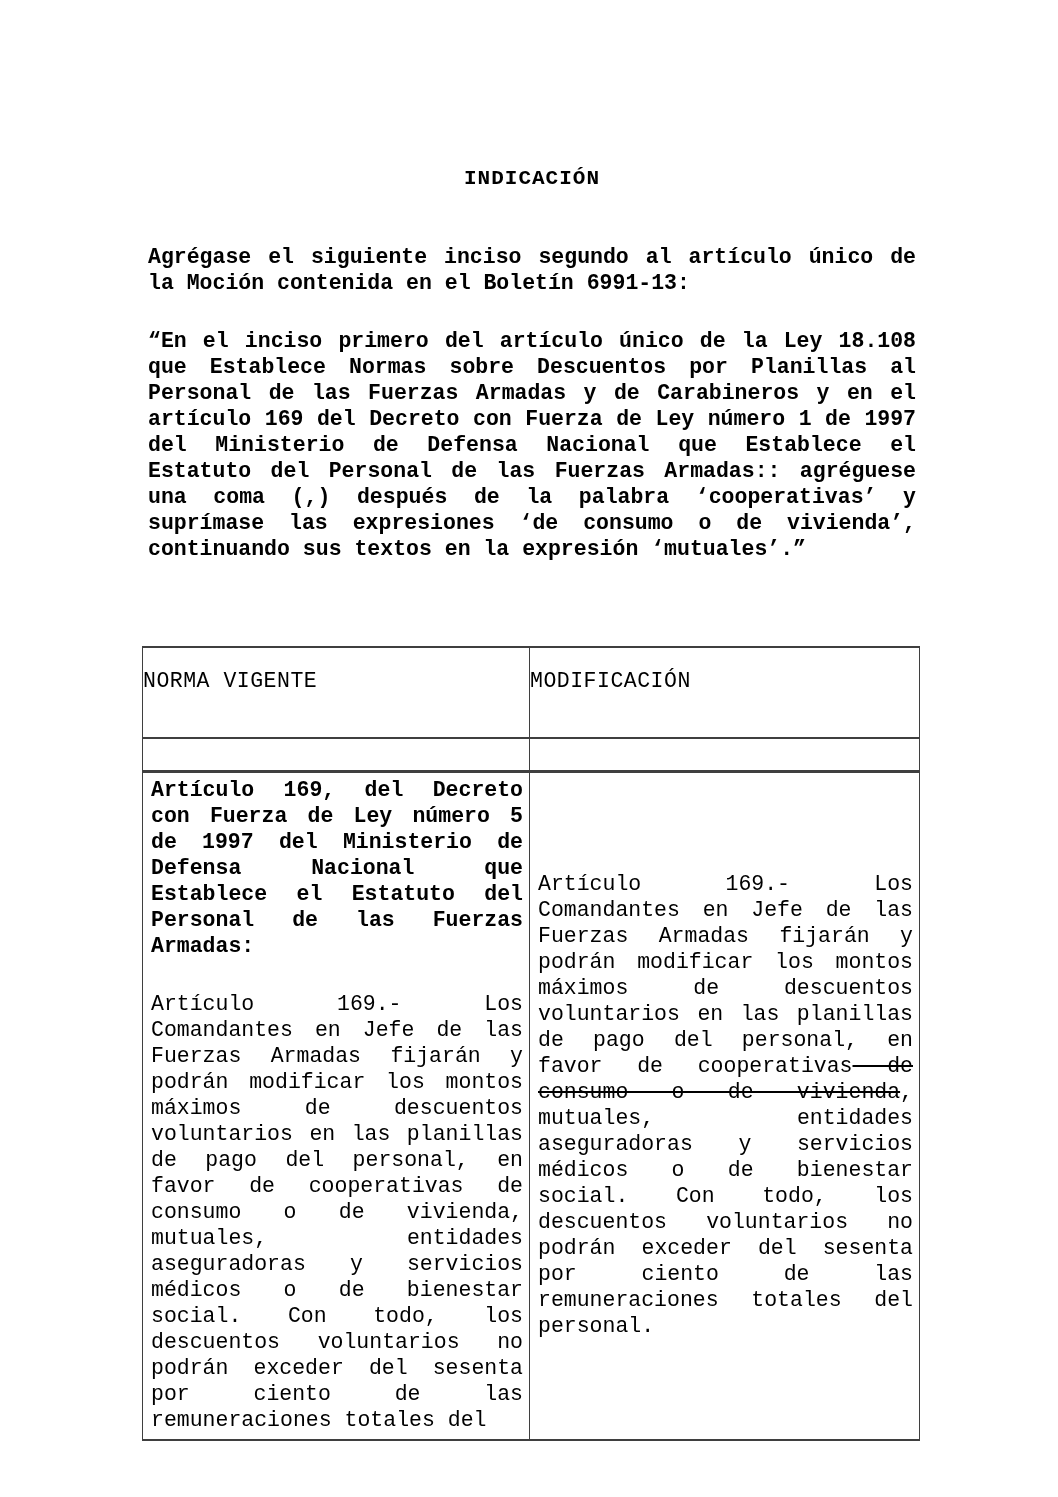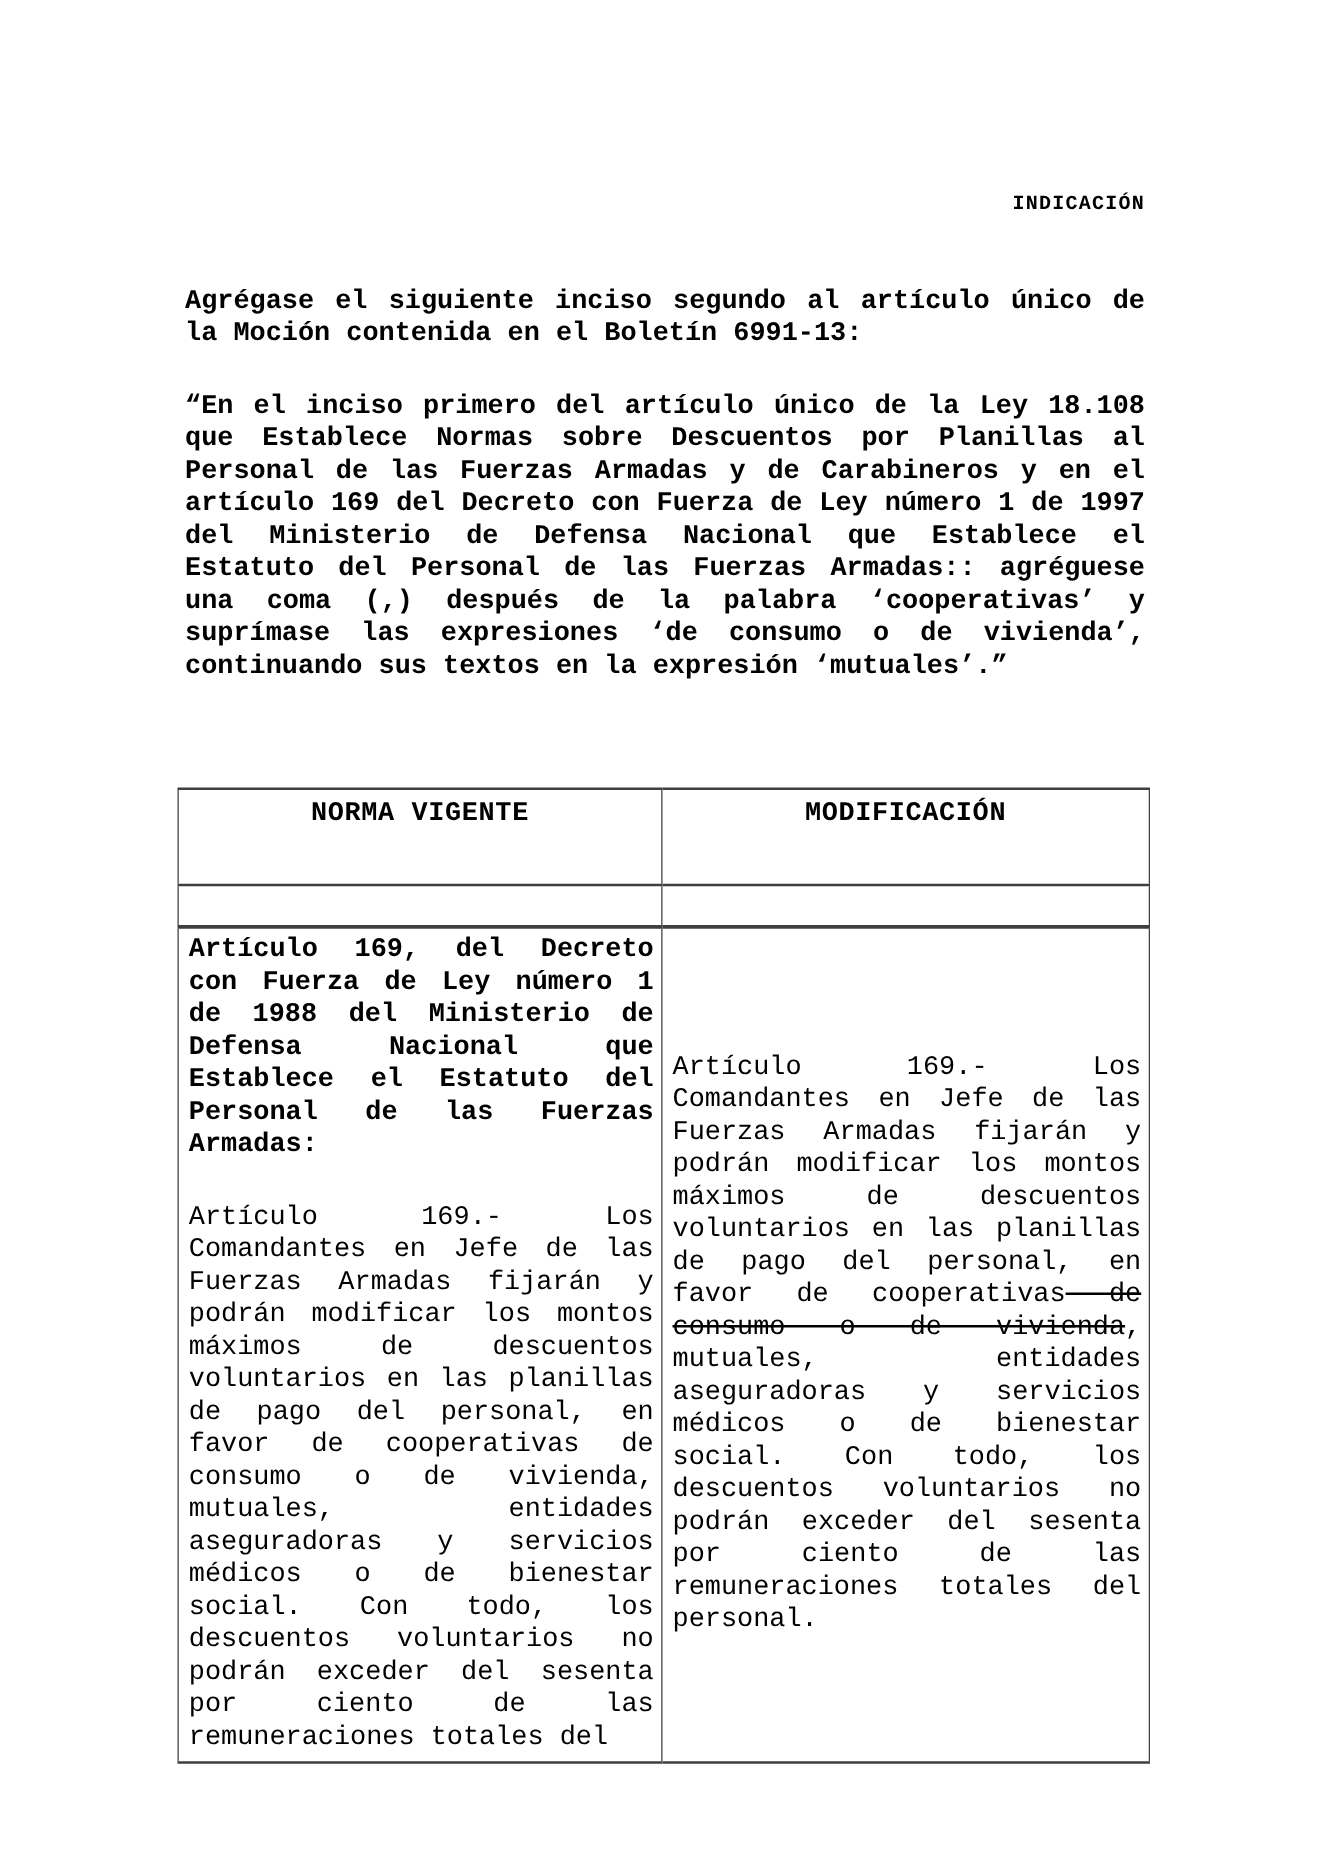--- a/index.html
+++ b/index.html
@@ -19,23 +19,23 @@
   .doc {
     position: absolute;
     left: 148px;
     top: 150px;
     width: 768px;
     font-size: 21.5px;
     line-height: 26px;
   }
   .title {
     font-weight: 700;
-    text-align: right;
-    margin: 0 0 52px 0;
-    font-size: 16px;
+    text-align: center;
+    margin: 16px 0 52px 0;
+    font-size: 21px;
     letter-spacing: 1px;
   }
   .para {
     margin: 0 0 14px 0;
     font-weight: 700;
     text-align: justify;
     text-justify: inter-word;
   }
   .para.quote {
     margin-bottom: 0;
@@ -52,23 +52,22 @@
     border: 1.5px solid #3f3f3f;
     border-top-width: 2px;
     border-bottom-width: 2px;
     padding: 0;
     vertical-align: top;
   }
   td.col-left  { width: 386px; }
   td.col-right { width: 389px; }
   tr.head-row td {
     height: 69px;
-    text-align: center;
-    font-weight: 700;
-    padding-top: 6px;
+    font-weight: 400;
+    padding-top: 20px;
     letter-spacing: 0.5px;
   }
   tr.spacer-row td {
     height: 31px;
     border-bottom-width: 3px;
   }
   tr.body-row td {
     height: 660px;
   }
   .cell-pad {
@@ -112,21 +111,21 @@
         </tr>
 
         <tr class="spacer-row">
           <td class="col-left"></td>
           <td class="col-right"></td>
         </tr>
 
         <tr class="body-row">
           <td class="col-left">
             <div class="cell-pad">
-              <div class="norma-heading">Artículo 169, del Decreto con Fuerza de Ley número 1 de 1988 del Ministerio de Defensa Nacional que Establece el Estatuto del Personal de las Fuerzas Armadas:</div>
+              <div class="norma-heading">Artículo 169, del Decreto con Fuerza de Ley número 5 de 1997 del Ministerio de Defensa Nacional que Establece el Estatuto del Personal de las Fuerzas Armadas:</div>
               <div class="norma-body">Artículo 169.- Los Comandantes en Jefe de las Fuerzas Armadas fijarán y podrán modificar los montos máximos de descuentos voluntarios en las planillas de pago del personal, en favor de cooperativas de consumo o de vivienda, mutuales, entidades aseguradoras y servicios médicos o de bienestar social. Con todo, los descuentos voluntarios no podrán exceder del sesenta por ciento de las remuneraciones totales del</div>
             </div>
           </td>
           <td class="col-right v-mid">
             <div class="cell-pad modif-body"><span>Artículo 169.- Los Comandantes en Jefe de las Fuerzas Armadas fijarán y podrán modificar los montos máximos de descuentos voluntarios en las planillas de pago del personal, en favor de cooperativas</span><span class="strike"> de consumo o de vivienda</span><span>, mutuales, entidades aseguradoras y servicios médicos o de bienestar social. Con todo, los descuentos voluntarios no podrán exceder del sesenta por ciento de las remuneraciones totales del personal.</span></div>
           </td>
         </tr>
       </tbody>
     </table>
 

